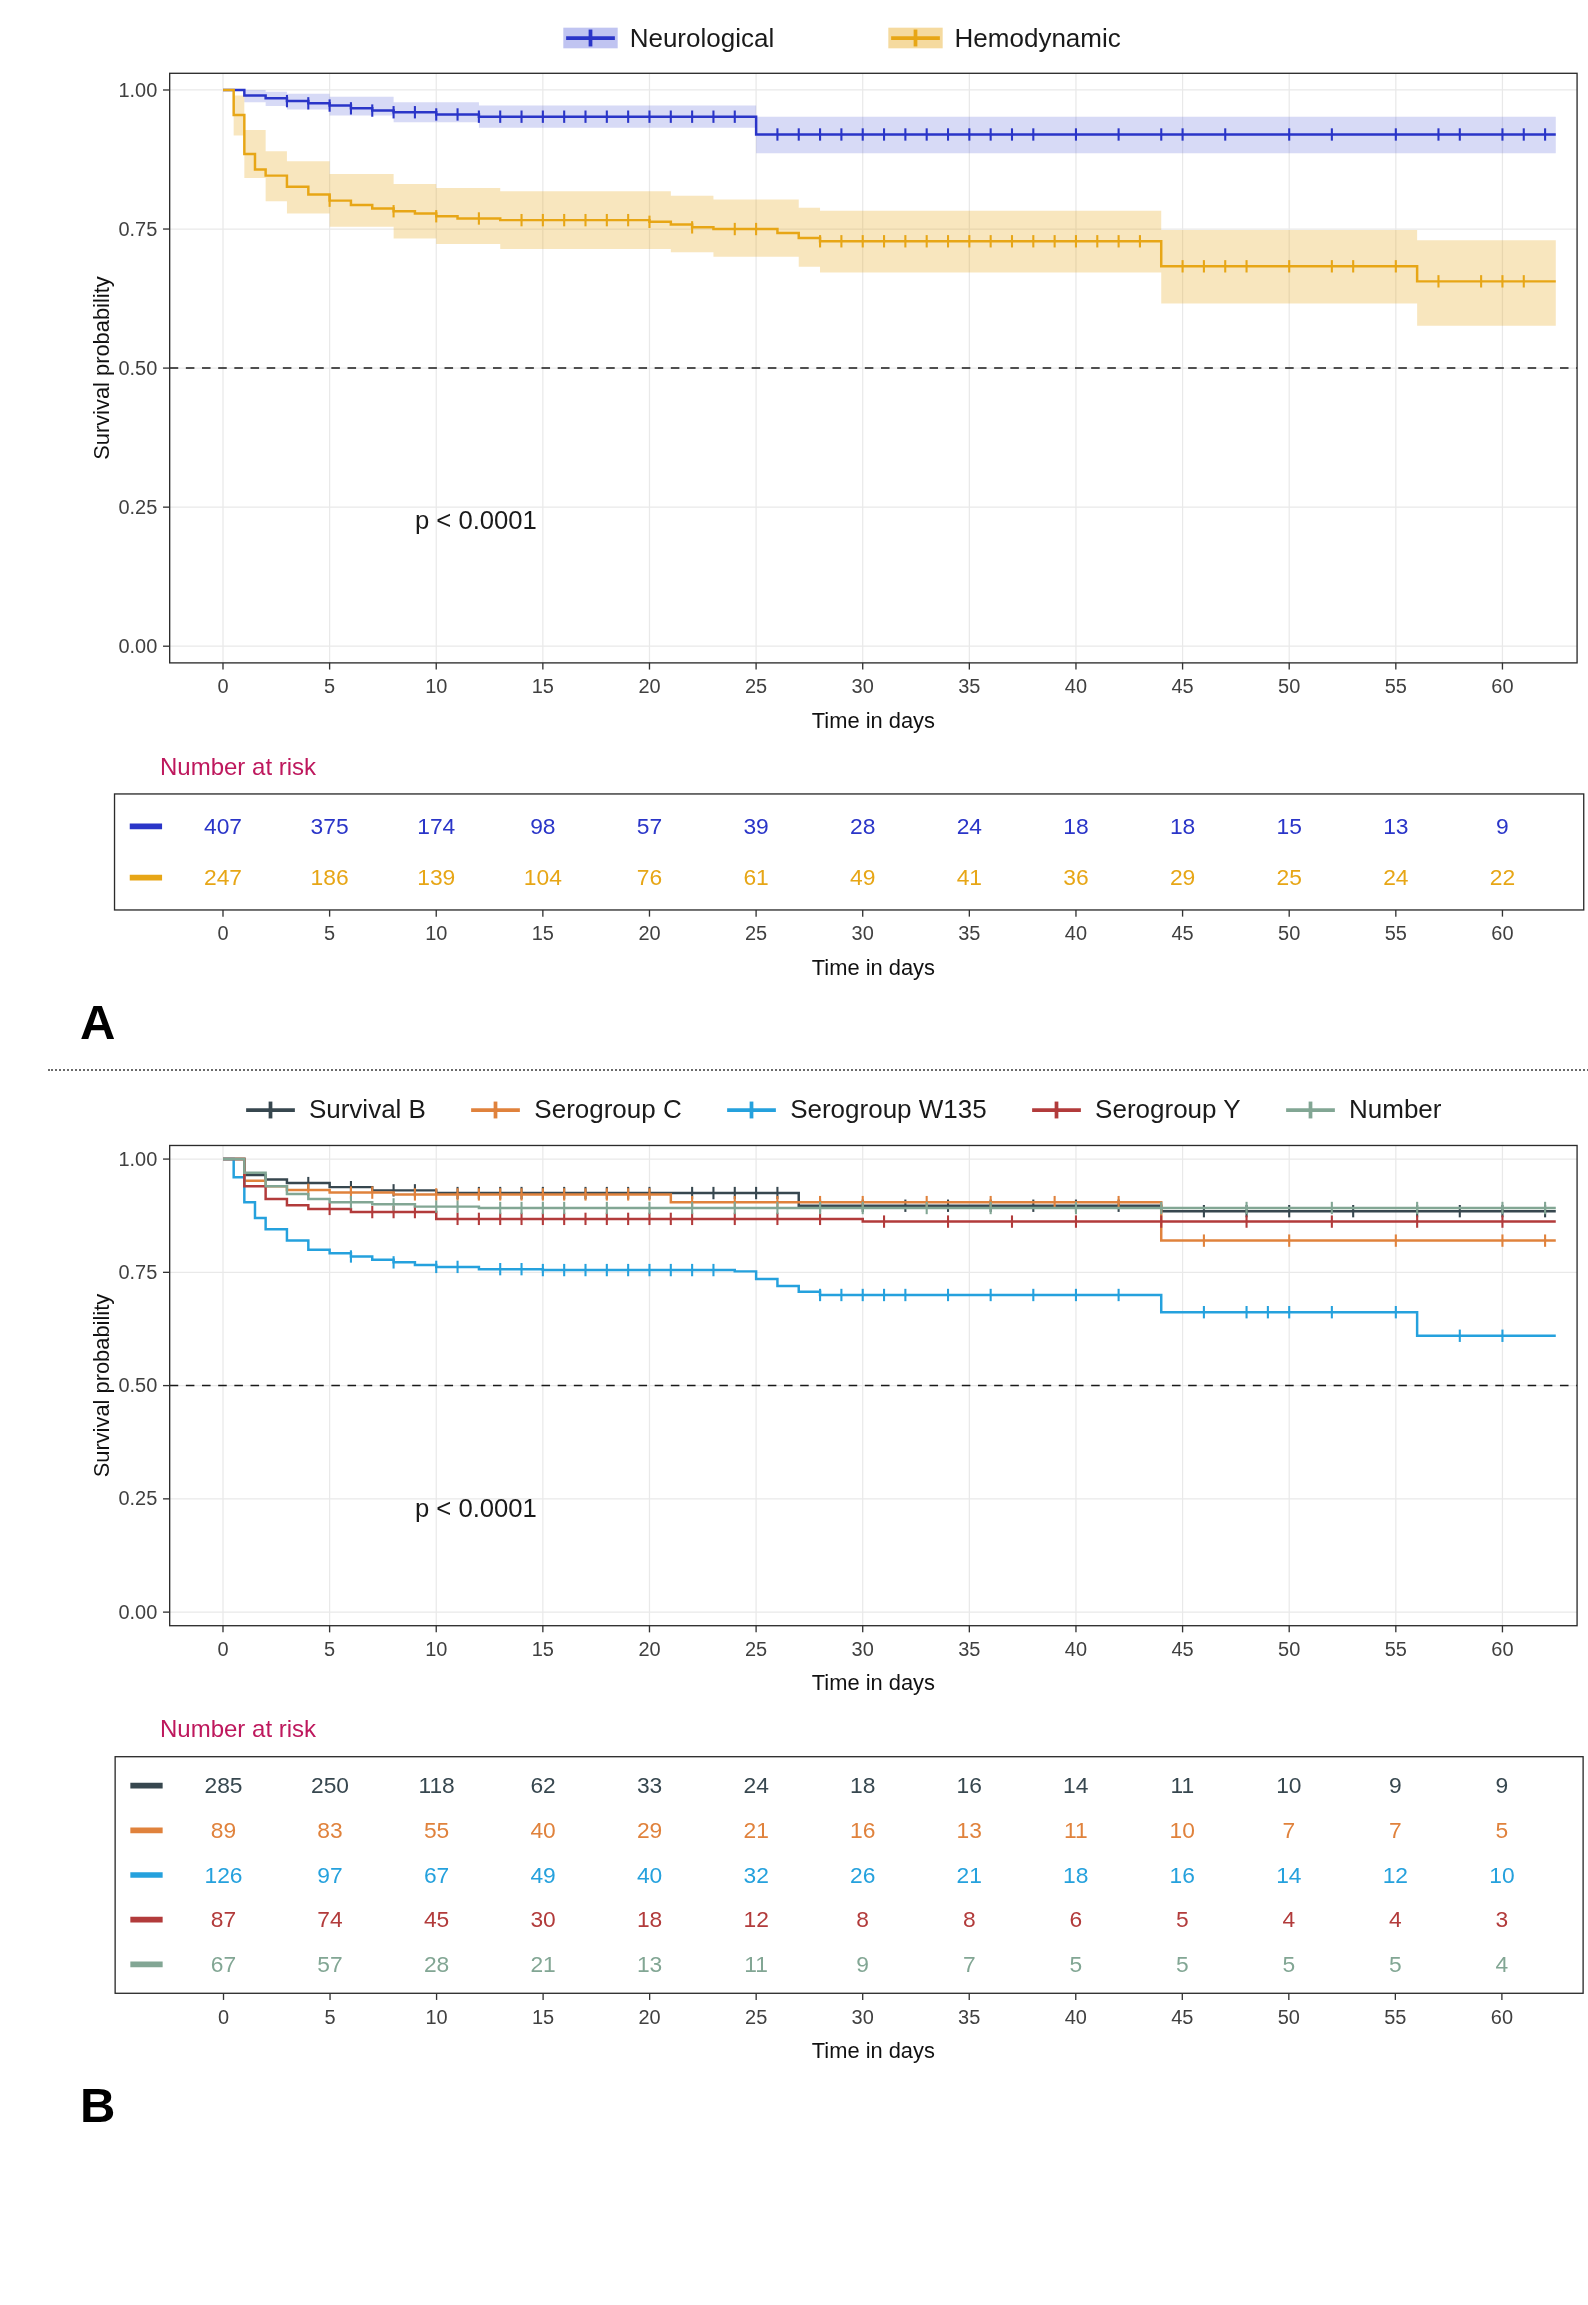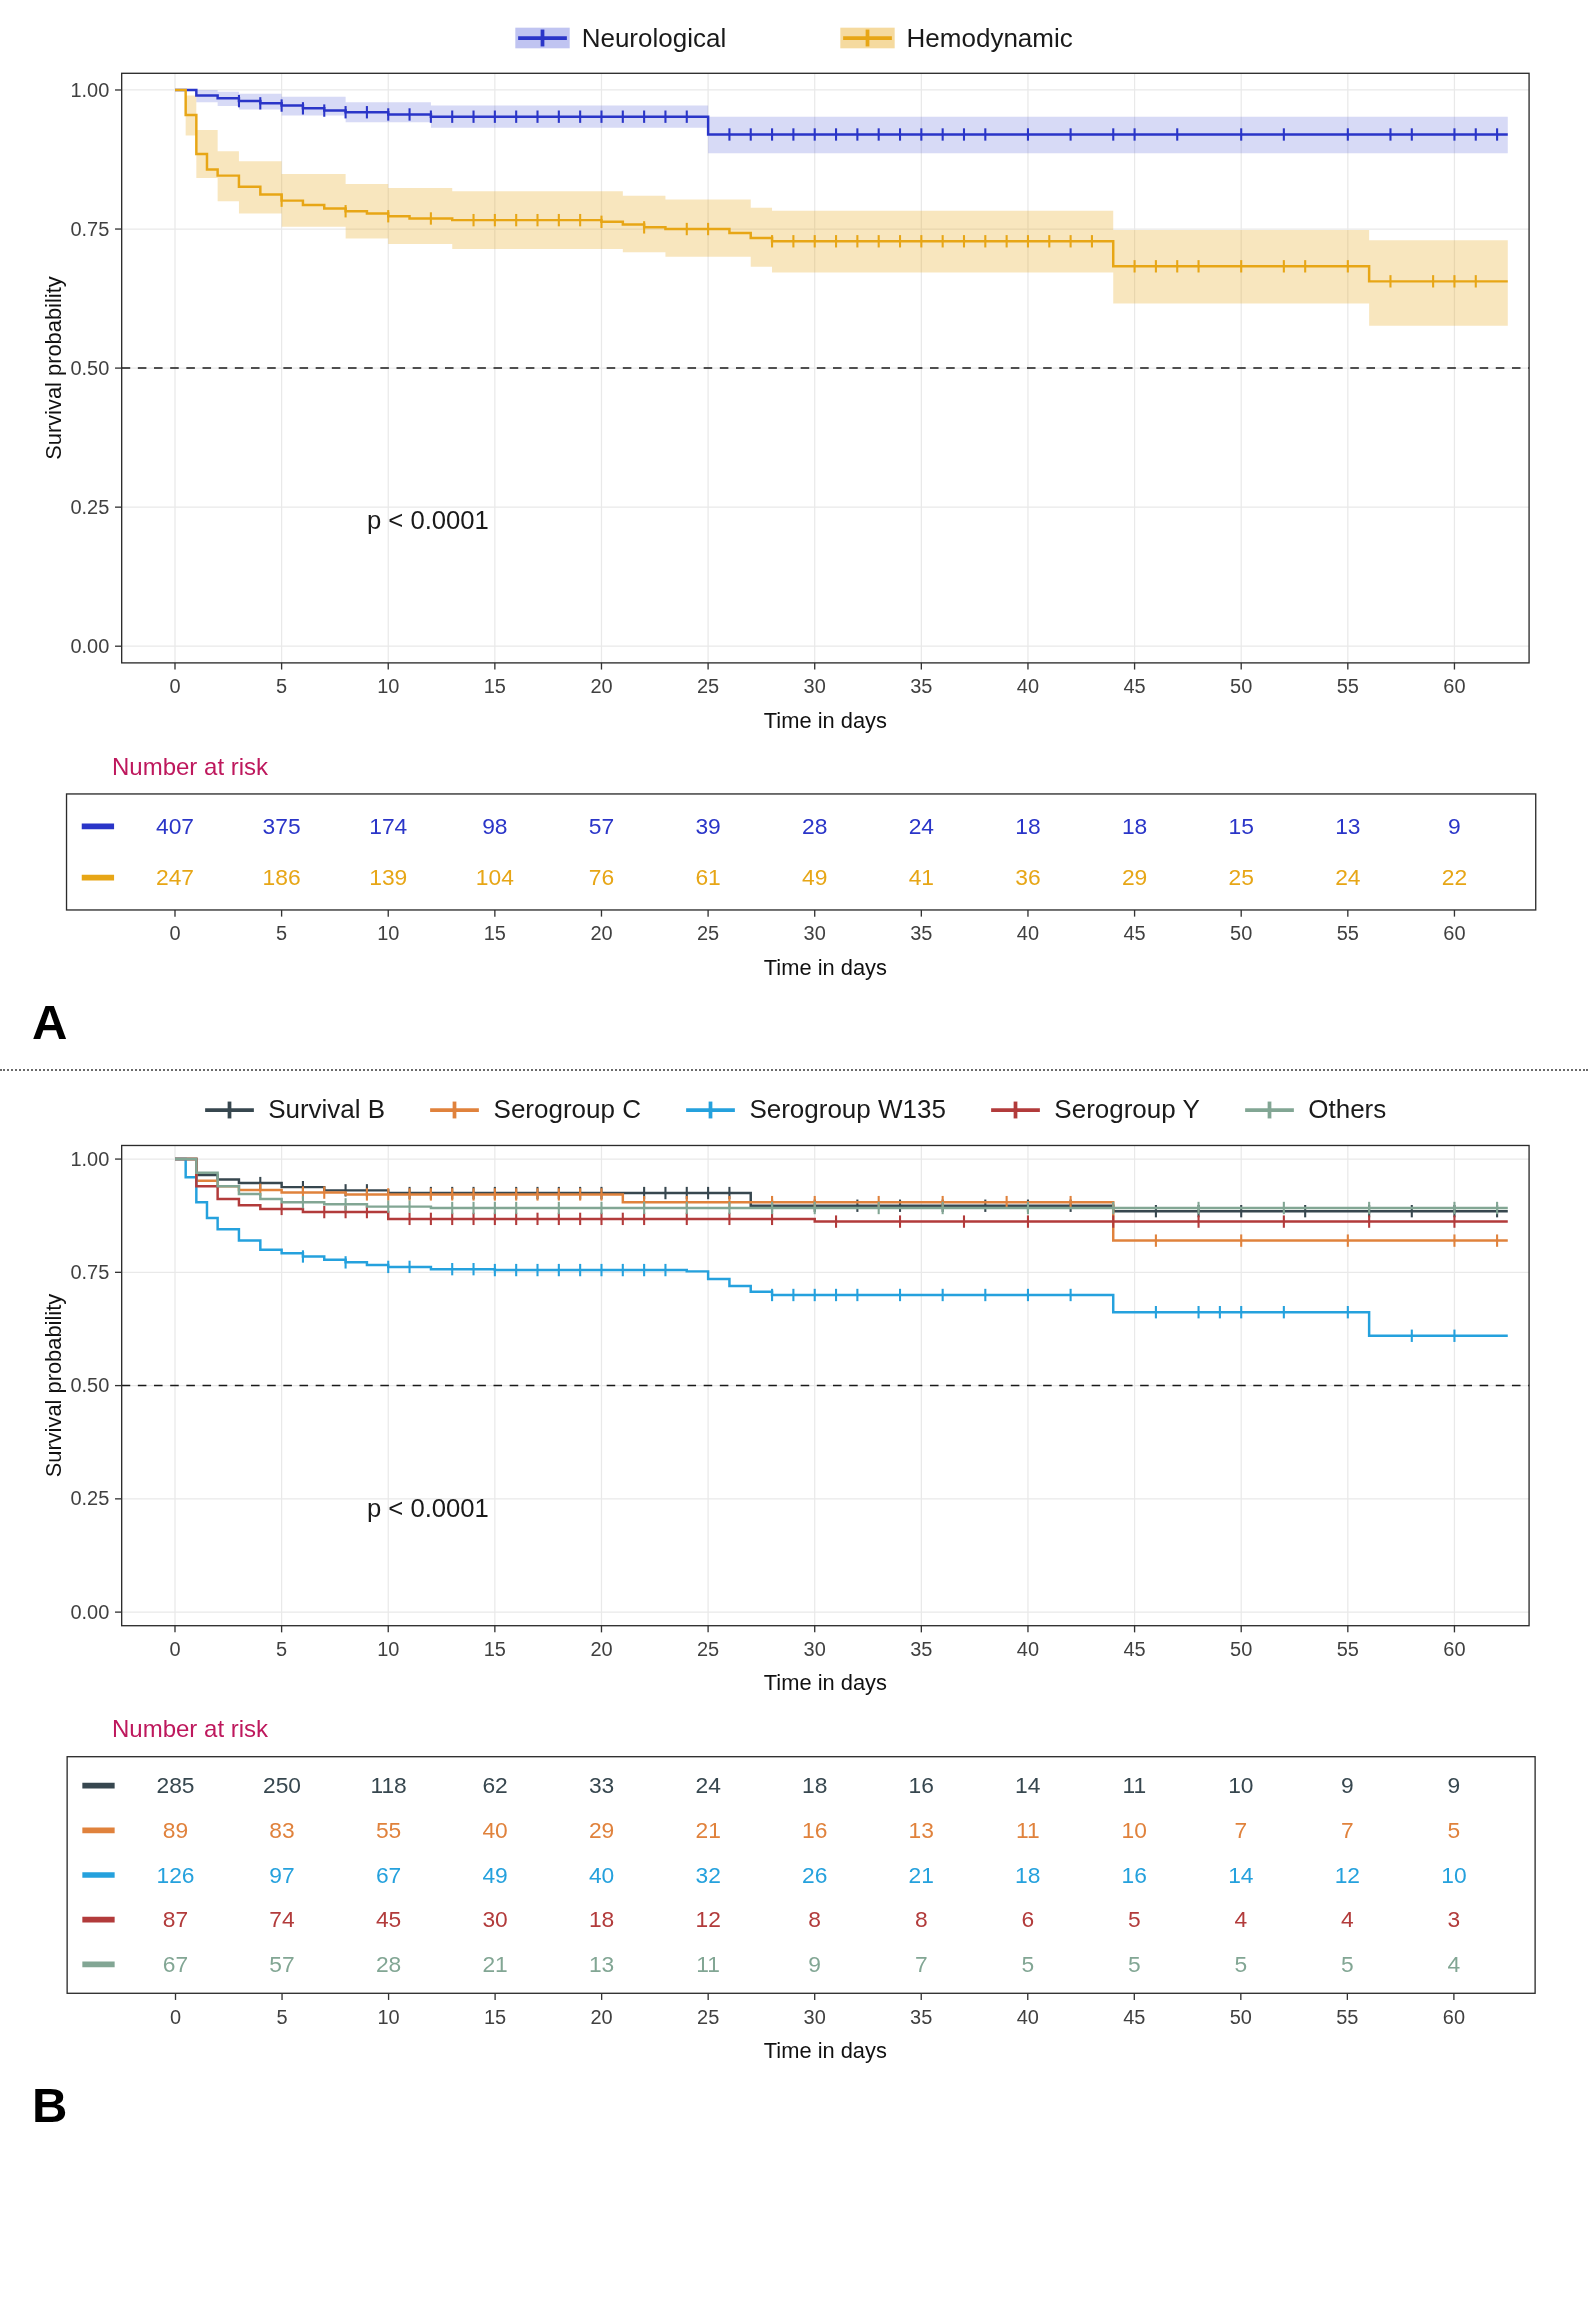--- a/index.html
+++ b/index.html
@@ -1,17 +1,17 @@
 <!DOCTYPE html>
 <html style="font-size:15px"><head>
 <meta charset="utf-8">
 <style>
   html,body{margin:0;padding:0;background:#ffffff;}
   body{width:1588px;min-height:2305px;font-family:"Liberation Sans","DejaVu Sans",sans-serif;color:#111;}
-  .figure{padding:13.3px 0 28.5px 0;}
+  .figure{padding:13.3px 0 28.5px 0;margin-left:48px;}
   .panel{width:1588px;}
   .legend{display:flex;justify-content:center;align-items:center;margin:9.5px 0 5.7px 0;}
   .legend .legend-item{display:flex;align-items:center;}
   .legend-a .legend-item{margin:0 57px;}
   .legend-b .legend-item{margin:0 21px;}
   .legend .key{display:inline-block;margin-right:11.4px;}
   .legend .lab{font-size:26px;color:#1a1a1a;}
   svg.chart,svg.risk{display:block;margin:0 auto;}
   .risk-title{font-size:24px;color:#be185d;margin:13.3px 0 7.6px 112px;}
   .panel-letter{font-size:49px;font-weight:bold;margin:1.9px 0 0 32px;color:#000;}
@@ -303,21 +303,21 @@
             <line x1="3" y1="16" x2="55" y2="16" stroke="#b23b3b" stroke-width="4"></line>
             <line x1="29" y1="7" x2="29" y2="25" stroke="#b23b3b" stroke-width="4"></line>
           </svg>
           <span class="lab">Serogroup Y</span>
         </span>
         <span class="legend-item">
           <svg width="55" height="30" viewBox="0 0 58 32" class="key">
             <line x1="3" y1="16" x2="55" y2="16" stroke="#82a694" stroke-width="4"></line>
             <line x1="29" y1="7" x2="29" y2="25" stroke="#82a694" stroke-width="4"></line>
           </svg>
-          <span class="lab">Others</span>
+          <span class="lab">Number</span>
         </span>
       </div>
     <svg class="chart" id="chart-b" width="1512" height="571" viewBox="0 0 1590 600">
         <rect x="88" y="15" width="1480" height="505" fill="#ffffff"></rect>
         <g>
           <line x1="144.06060606060606" y1="15" x2="144.06060606060606" y2="520" stroke="#e9e9e9" stroke-width="1.3"></line>
           <line x1="256.1818181818182" y1="15" x2="256.1818181818182" y2="520" stroke="#e9e9e9" stroke-width="1.3"></line>
           <line x1="368.3030303030303" y1="15" x2="368.3030303030303" y2="520" stroke="#e9e9e9" stroke-width="1.3"></line>
           <line x1="480.4242424242424" y1="15" x2="480.4242424242424" y2="520" stroke="#e9e9e9" stroke-width="1.3"></line>
           <line x1="592.5454545454545" y1="15" x2="592.5454545454545" y2="520" stroke="#e9e9e9" stroke-width="1.3"></line>

